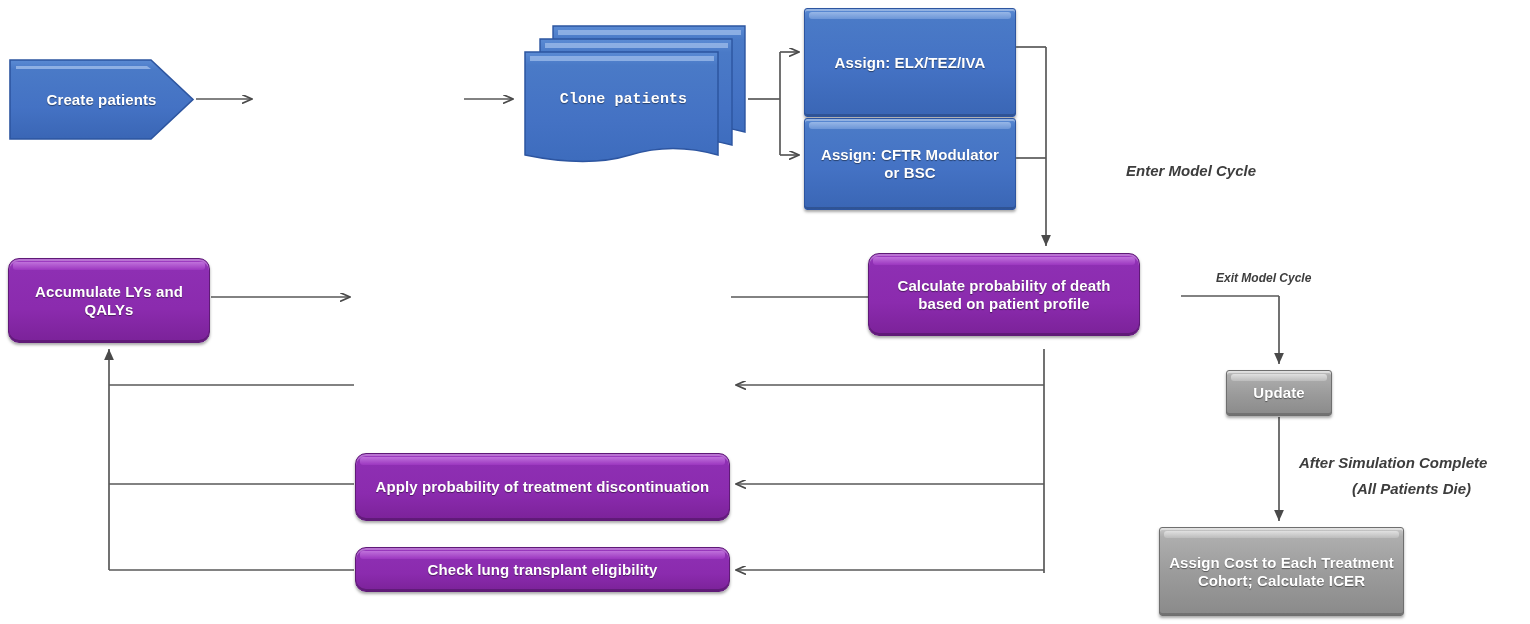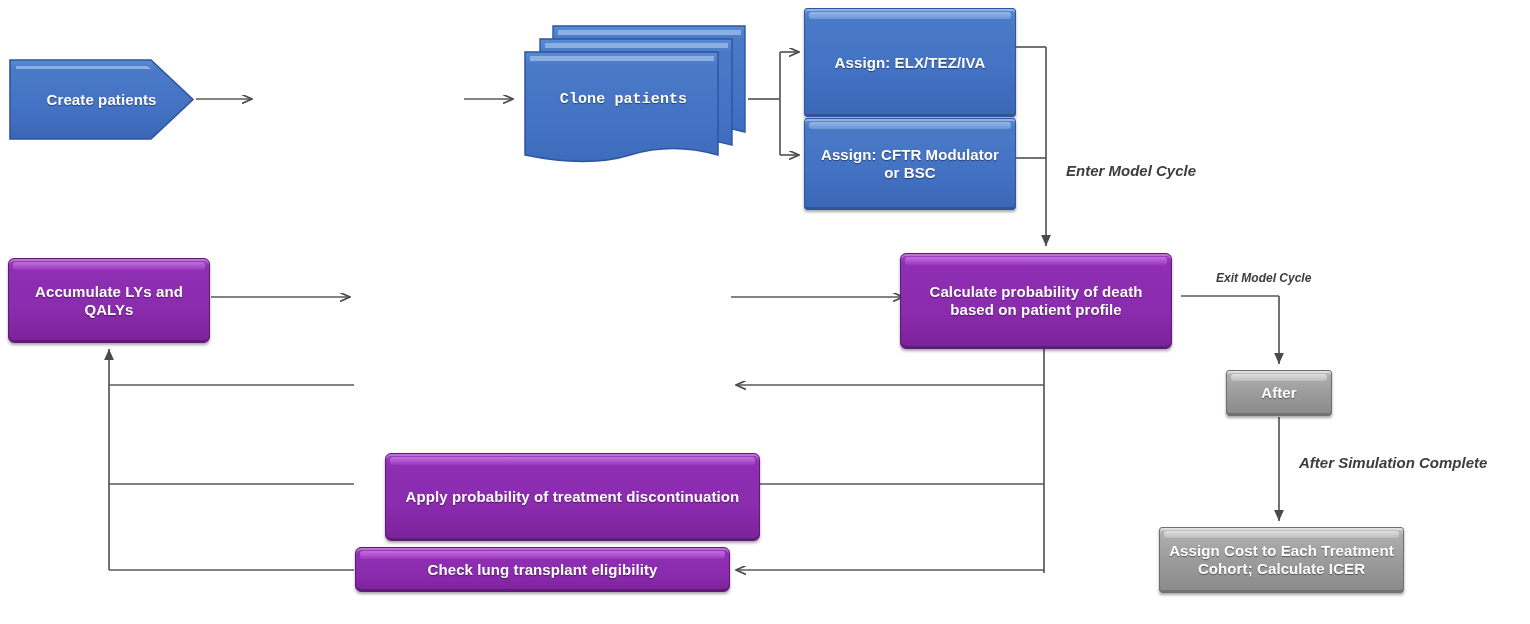--- a/index.html
+++ b/index.html
@@ -22,21 +22,21 @@
                 inset 0 -2px 0 rgba(0,0,0,.18),
                 0 2px 3px rgba(0,0,0,.35);
   }
   .blue::before{content:"";position:absolute;left:4px;right:4px;top:3px;height:7px;z-index:2;
     background:linear-gradient(180deg,#9ab9e8,#6e97d8);border-radius:3px;opacity:.95;}
 
   
   .purple{
     background:linear-gradient(180deg,#a13fc4 0%,#8e2fb3 12%,#8b2bae 60%,#7b2299 100%);
     border:1px solid #5f1a77;
-    border-radius:6px;
+    border-radius:11px;
     box-shadow: inset 0 2px 0 rgba(255,255,255,.28),
                 inset 0 -2px 0 rgba(0,0,0,.22),
                 0 2px 3px rgba(0,0,0,.35);
   }
   .purple::before{content:"";position:absolute;left:4px;right:4px;top:3px;height:8px;z-index:2;
     background:linear-gradient(180deg,#c274dd,#9c37c0);border-radius:3px;opacity:.95;}
 
   
   .gray{
     background:linear-gradient(180deg,#c9c9c9 0%,#aeaeae 10%,#9a9a9a 55%,#8a8a8a 100%);
@@ -156,46 +156,47 @@
   </div>
 
   <div class="node blue" style="left:804px;top:8px;width:212px;height:109px;font-size:15px;">
     <span class="lbl">Assign: ELX/TEZ/IVA</span>
   </div>
 
   <div class="node blue" style="left:804px;top:118px;width:212px;height:92px;font-size:15px;">
     <span class="lbl">Assign: CFTR Modulator or BSC</span>
   </div>
 
-  <div class="node purple" style="left:900px;top:253px;width:272px;height:96px;font-size:15px;">
+  <div class="node purple" style="left:868px;top:253px;width:272px;height:83px;font-size:15px;">
     <span class="lbl">Calculate probability of death based on patient profile</span>
   </div>
 
   <div class="node purple" style="left:8px;top:258px;width:202px;height:85px;font-size:15px;">
     <span class="lbl">Accumulate LYs and QALYs</span>
   </div>
 
 
 
-  <div class="node purple" style="left:355px;top:453px;width:375px;height:88px;font-size:15px;margin-left:30px;">
+  <div class="node purple" style="left:355px;top:453px;width:375px;height:68px;font-size:15px;">
     <span class="lbl">Apply probability of treatment discontinuation</span>
   </div>
 
   <div class="node purple" style="left:355px;top:547px;width:375px;height:45px;font-size:15px;">
     <span class="lbl">Check lung transplant eligibility</span>
   </div>
 
   <div class="node gray" style="left:1226px;top:370px;width:106px;height:46px;font-size:15px;">
-    <span class="lbl">After</span>
-  </div>
-
-  <div class="node gray" style="left:1159px;top:527px;width:245px;height:66px;font-size:15px;">
+    <span class="lbl">Update</span>
+  </div>
+
+  <div class="node gray" style="left:1159px;top:527px;width:245px;height:89px;font-size:15px;">
     <span class="lbl">Assign Cost to Each Treatment Cohort; Calculate ICER</span>
   </div>
 
-  <div class="edgelabel" style="left:1066px;top:162px;font-size:15px;">Enter Model Cycle</div>
+  <div class="edgelabel" style="left:1126px;top:162px;font-size:15px;">Enter Model Cycle</div>
 
   <div class="edgelabel" style="left:1216px;top:271px;font-size:12px;">Exit Model Cycle</div>
 
   <div class="edgelabel" style="left:1299px;top:454px;font-size:15px;">After Simulation Complete</div>
 
+  <div class="edgelabel" style="left:1299px;top:480px;width:225px;text-align:center;font-size:15px;">(All Patients Die)</div>
 
 </div>
 
 </body></html>

